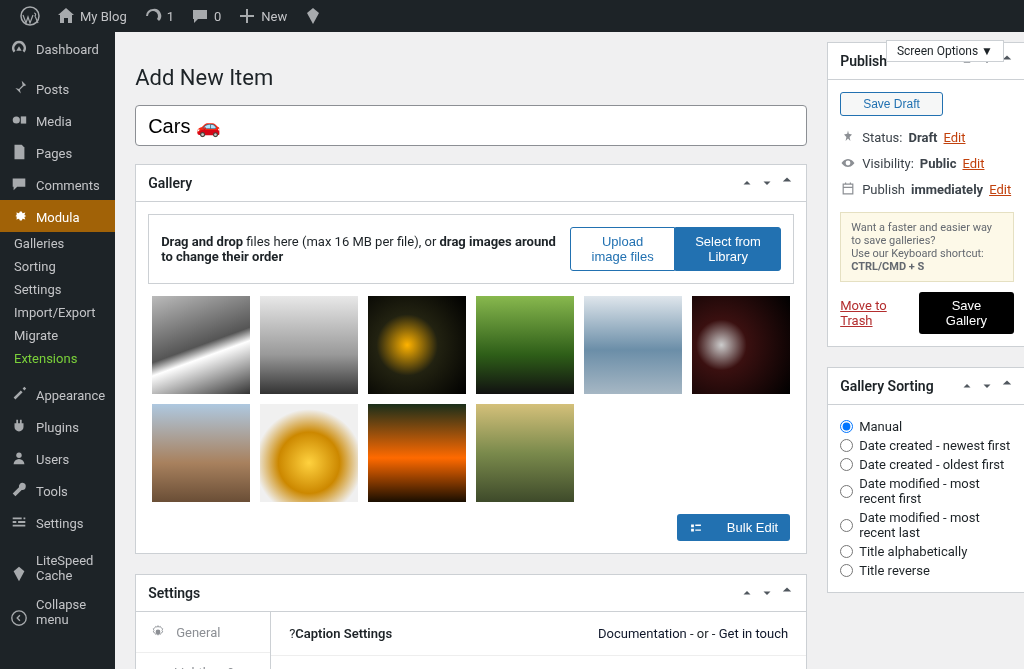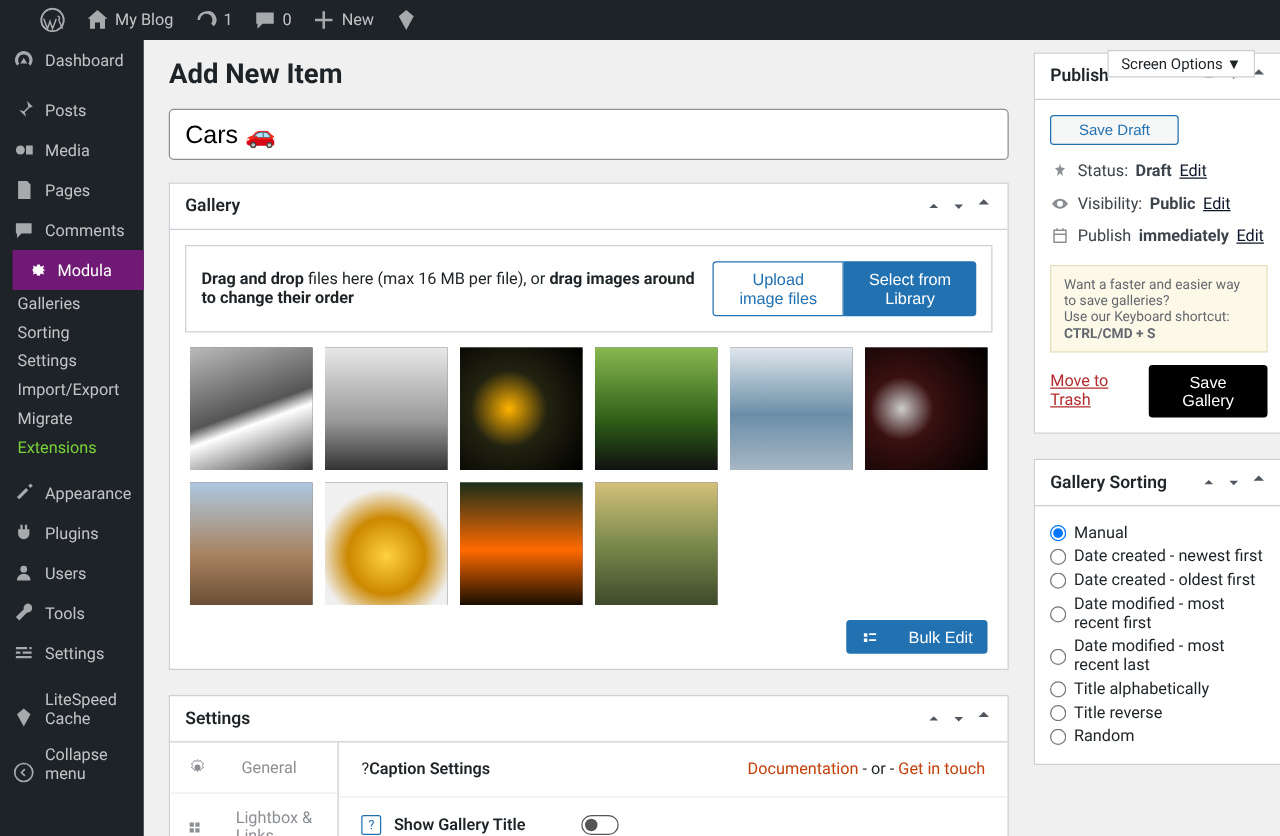--- a/index.html
+++ b/index.html
@@ -1,66 +1,66 @@
 <!DOCTYPE html>
 <html><head>
 <meta charset="utf-8">
 <style>
 * { box-sizing: border-box; margin: 0; padding: 0; }
 body { font-family: -apple-system, BlinkMacSystemFont, "Segoe UI", Roboto, sans-serif; font-size: 13px; background: #f0f0f1; color: #1d2327; }
-.topbar { background: #1d2327; height: 32px; display: flex; align-items: center; padding: 0 24px; color: #c3c4c7; font-size: 13px; }
+.topbar { background: #1d2327; height: 32px; display: flex; align-items: center; padding: 0 12px; color: #c3c4c7; font-size: 13px; }
 .topbar-item { display: flex; align-items: center; gap: 4px; padding: 0 8px; cursor: pointer; }
 .topbar-item svg { width: 20px; height: 20px; fill: #a7aaad; }
 .layout { display: flex; }
 .sidebar { width: 120px; background: #1d2327; color: #c3c4c7; min-height: 637px; }
 .sidebar-item { display: flex; align-items: flex-end; gap: 8px; padding: 7px 10px; cursor: pointer; font-size: 13px; }
 .sidebar-item svg { width: 18px; height: 18px; fill: #a7aaad; flex-shrink: 0; }
-.sidebar-item.active { background: #701a75; color: #fff; margin-left: 10px; }
+.sidebar-item.active { background: #a16207; color: #fff; }
 .sidebar-item.active svg { fill: #fff; }
 .sidebar-sub { padding: 4px 10px 4px 14px; font-size: 13px; color: #c3c4c7; cursor: pointer; }
 .sidebar-sub.ext { color: #7ad03a; }
 .sidebar-sep { height: 8px; }
 .main { flex: 1; padding: 10px 20px; display: flex; gap: 20px; }
 .content { flex: 1; }
 .side { width: 200px; }
 .screen-opts { position: absolute; top: 40px; right: 20px; background: #fff; border: 1px solid #ccd0d4; padding: 3px 10px; font-size: 12px; cursor: pointer; }
-h1 { font-size: 22px; font-weight: 700; margin: 5px 0 15px 0; }
+h1 { font-size: 22px; font-weight: 400; margin: 23px 0 15px 0; }
 .title-input { width: 100%; padding: 8px 12px; font-size: 20px; border: 1px solid #8c8f94; border-radius: 4px; }
 .panel { background: #fff; border: 1px solid #ccd0d4; margin-bottom: 20px; }
 .panel-header { padding: 10px 12px; border-bottom: 1px solid #ccd0d4; display: flex; align-items: center; justify-content: space-between; font-weight: 600; font-size: 14px; }
 .panel-controls { display: flex; gap: 6px; }
 .panel-controls svg { width: 14px; height: 14px; fill: #50575e; cursor: pointer; }
 .panel-body { padding: 12px; }
 .instruction-bar { display: flex; align-items: center; justify-content: center; padding: 12px; border: 1px solid #ccd0d4; margin-bottom: 12px; }
 .instruction-text { font-size: 13px; }
 .btn-group { display: flex; }
 .btn { padding: 6px 12px; font-size: 13px; border: 1px solid #2271b1; cursor: pointer; }
 .btn.outline { background: #fff; color: #2271b1; border-radius: 3px 0 0 3px; }
 .btn.primary { background: #2271b1; color: #fff; border-radius: 0 3px 3px 0; }
 .thumbs { display: grid; grid-template-columns: repeat(6, 98px); gap: 10px; padding: 0 4px; }
 .thumb { width: 98px; height: 98px; background: #333; display: flex; align-items: center; justify-content: center; color: #999; font-size: 10px; }
 .bulk-edit-row { display: flex; justify-content: flex-end; padding: 12px 4px 0; }
 .btn-bulk { background: #2271b1; color: #fff; border: none; padding: 6px 12px; border-radius: 3px; font-size: 13px; display:flex; align-items:center; gap:24px; cursor:pointer;}
 .settings-wrap { display: flex; }
 .settings-tabs { width: 135px; border-right: 1px solid #ccd0d4; }
-.settings-tab { padding: 12px 14px; display: flex; align-items: center; gap: 27px; font-size: 13px; color: #8c8f94; cursor: pointer; border-bottom: 1px solid #eee; }
+.settings-tab { padding: 12px 14px; display: flex; align-items: center; gap: 10px; font-size: 13px; color: #8c8f94; cursor: pointer; border-bottom: 1px solid #eee; }
 .settings-tab svg { width: 16px; height: 16px; fill: #8c8f94; }
 .settings-content { flex: 1; padding: 0; }
 .settings-row { display: flex; align-items: center; padding: 14px 18px; border-bottom: 1px solid #eee; }
 .settings-row .q { color: #2271b1; border: 1px solid #2271b1; width: 16px; height: 16px; display: inline-flex; align-items: center; justify-content: center; font-size: 10px; border-radius: 2px; margin-right: 10px; }
 .settings-row-label { font-weight: 600; flex: 0 0 150px; }
 .settings-row-head { display:flex; justify-content: space-between; align-items:center; padding: 14px 18px; border-bottom: 1px solid #eee;}
 .settings-row-head .links { font-size: 13px; }
-.settings-row-head .links a { color: #c2410c; text-decoration: none; }
+.settings-row-head .links a { color: #0f172a; text-decoration: none; }
 .toggle { width: 30px; height: 16px; border: 1px solid #555; border-radius: 10px; position: relative; background: #fff; }
 .toggle::after { content:""; position: absolute; left: 2px; top: 2px; width: 10px; height: 10px; background: #555; border-radius: 50%; }
 .meta-btn { background: #f6f7f7; border: 1px solid #2271b1; color: #2271b1; padding: 4px 22px; border-radius: 3px; font-size: 12px; cursor: pointer; }
 .meta-row { display: flex; align-items: center; gap: 6px; padding: 5px 0; font-size: 13px; color: #3c434a; }
 .meta-row svg { width: 16px; height: 16px; fill: #8c8f94; }
-.meta-row a { color: #0f172a; text-decoration: underline; cursor: pointer; }
+.meta-row a { color: #c2410c; text-decoration: underline; cursor: pointer; }
 .info-box { background: #fdf9e8; border: 1px solid #e5e0c2; padding: 8px 10px; font-size: 11px; color: #646970; margin: 10px 0; }
 .trash-row { display: flex; justify-content: space-between; align-items: center; }
 .trash-link { color: #b32d2e; text-decoration: underline; cursor:pointer; font-size:13px; }
 .save-gal { background: #000000; color: #fff; border: none; padding: 6px 12px; border-radius: 3px; font-size: 13px; cursor:pointer; }
 .radio-row { display: flex; align-items: center; gap: 6px; padding: 2px 0; font-size: 13px; }
 .radio-row input { margin: 0; }
 .car { position: relative; width: 100%; height: 100%; overflow: hidden; }
 </style>
 </head>
 <body>
@@ -410,21 +410,17 @@
               <span>Date modified - most recent last</span>
             </label>
           <label class="radio-row">
               <input type="radio" name="s" style="">
               <span>Title alphabetically</span>
             </label>
           <label class="radio-row">
               <input type="radio" name="s" style="">
               <span>Title reverse</span>
             </label>
-          <label class="radio-row">
-              <input type="radio" name="s" style="">
-              <span>Random</span>
-            </label>
         </div>
       </div>
     </div>
   </div>
 </div>
 
 </body></html>

